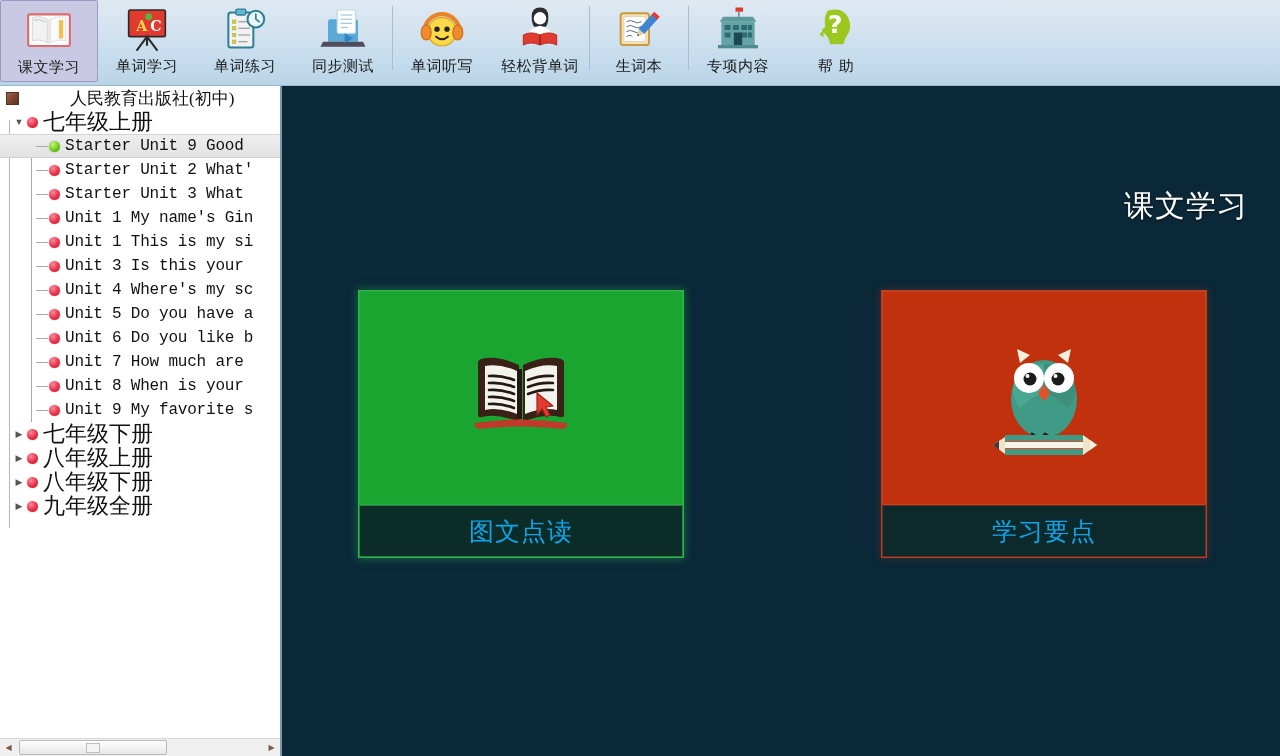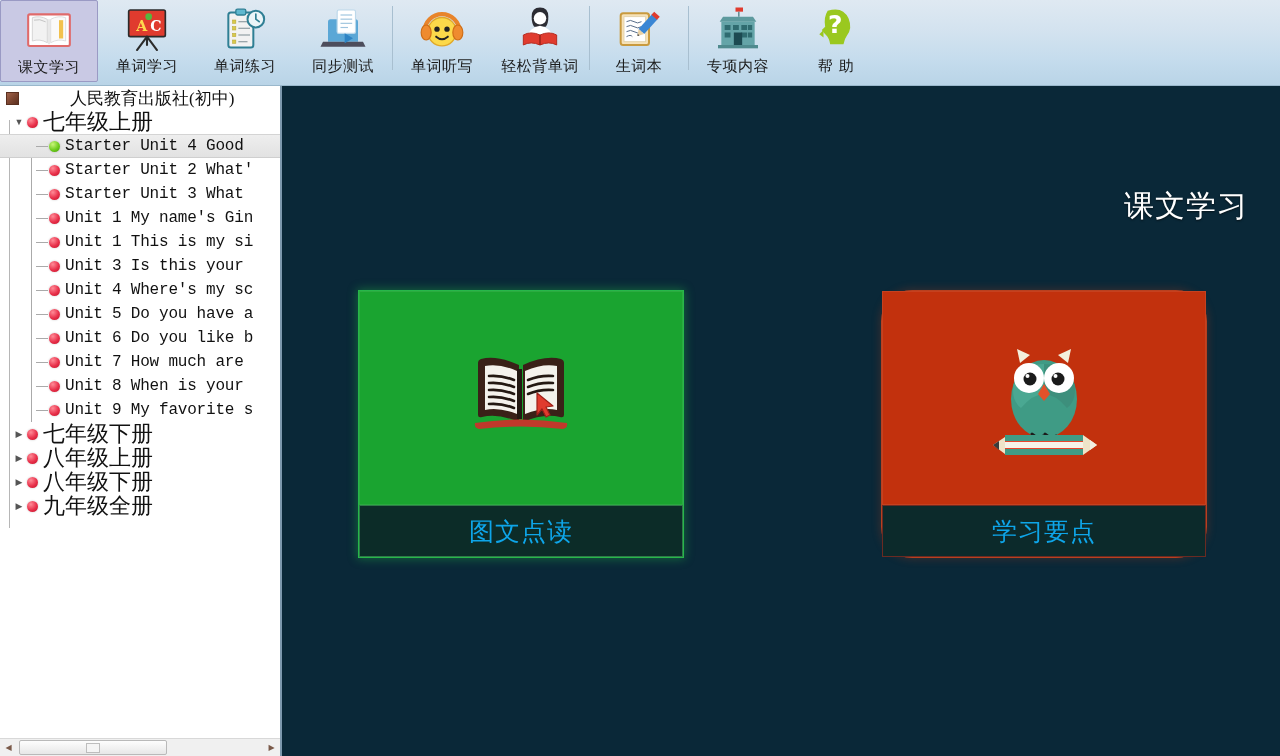--- a/index.html
+++ b/index.html
@@ -194,21 +194,21 @@
     flex: 1 1 auto;
     display: flex; align-items: center; justify-content: center;
     background: #0d2b2b;
     color: #0ea5e9; font-size: 25px;
     font-family: "DejaVu Sans", sans-serif;
     letter-spacing: 1px;
   }
   #card-0 .card-caption { border: 1px solid #2e7a48; background:#0c2c28; }
   #card-1 .card-caption { border: 1px solid #6a2a22; background:#0c2a2b; }
   #card-0 { box-shadow: 0 0 0 1px #27b74a, 0 0 9px 2px rgba(35,190,70,0.40); }
-  #card-1 { box-shadow: 0 0 0 1px #b8401f, 0 0 8px 2px rgba(180,60,30,0.28); border-radius: 30px; }
+  #card-1 { box-shadow: 0 0 0 1px #b8401f, 0 0 8px 2px rgba(180,60,30,0.28); }
 </style>
 </head>
 <body>
 
 <div id="app">
 
   <div id="toolbar">
 
     <div class="tb-btn selected">
       <svg class="tb-ico" viewBox="0 0 64 60">
@@ -367,21 +367,21 @@
 
       <div class="tnode lvl1">
         <span class="arrow">▼</span>
         <span class="bullet red"></span>
         <span class="tlabel">七年级上册</span>
       </div>
 
       <div class="tnode lvl2 active">
         <span class="dash"></span>
         <span class="bullet green"></span>
-        <span class="tlabel">Starter Unit 4 Good</span>
+        <span class="tlabel">Starter Unit 9 Good</span>
       </div>
       <div class="tnode lvl2">
         <span class="dash"></span>
         <span class="bullet red"></span>
         <span class="tlabel">Starter Unit 2 What'</span>
       </div>
       <div class="tnode lvl2">
         <span class="dash"></span>
         <span class="bullet red"></span>
         <span class="tlabel">Starter Unit 3 What</span>

